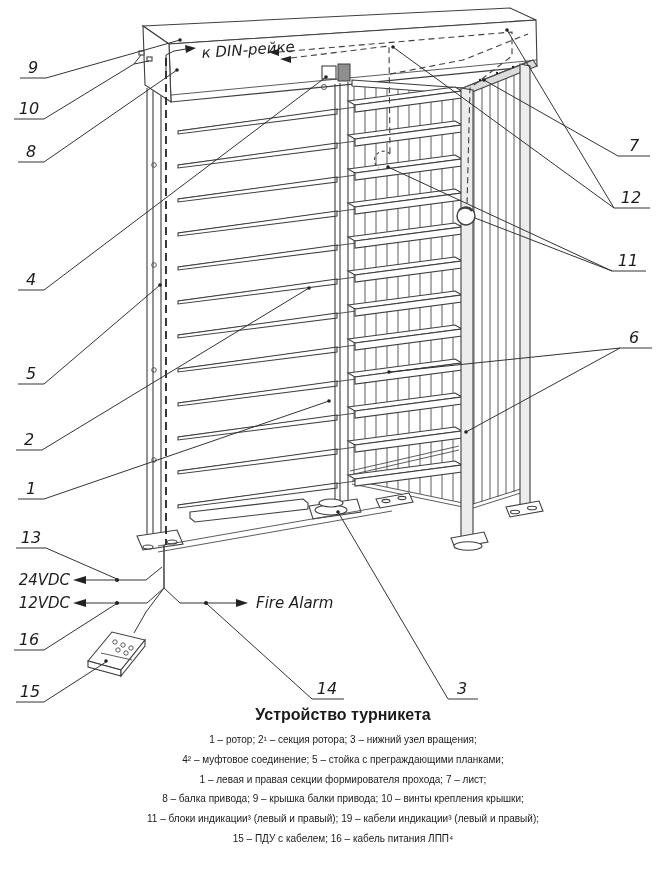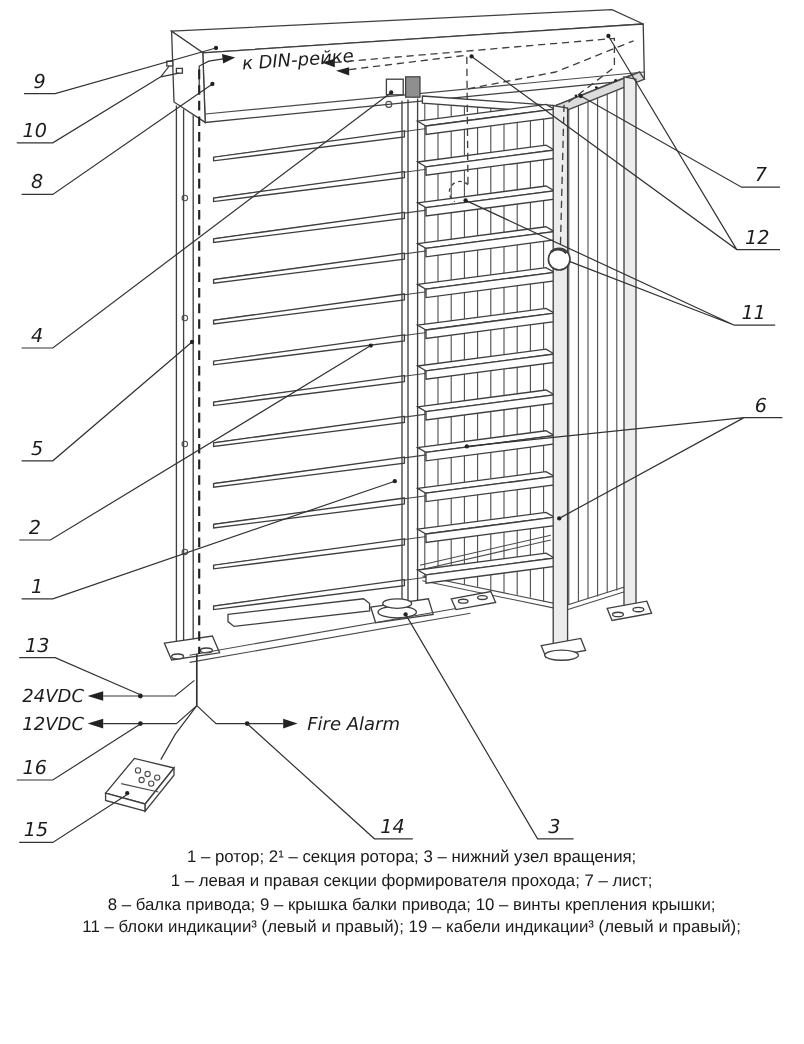--- a/index.html
+++ b/index.html
@@ -12,21 +12,21 @@
   .dfill{fill:#dcdcdc;stroke:#4a4a4a;stroke-width:1.2;}
   .dash{stroke:#3f3f3f;fill:none;stroke-width:1.1;stroke-dasharray:6 4;}
   .bdash{stroke:#222;fill:none;stroke-width:1.8;stroke-dasharray:8 5;}
   .leader{stroke:#333;fill:none;stroke-width:1;}
   .dot{fill:#222;}
   .arrow{fill:#222;stroke:none;}
   .lbl{font:italic 16px "DejaVu Sans",sans-serif;fill:#1c1c1c;}
   .slbl{font:italic 15px "DejaVu Sans",sans-serif;fill:#1c1c1c;}
   .legend{position:absolute;left:32px;top:704px;width:622px;text-align:center;color:#1a1a1a;}
   .legend-title{font-weight:bold;font-size:16px;line-height:22px;margin-bottom:4px;}
-  .legend-line{font-size:14px;line-height:19.8px;}
+  .legend-line{font-size:10px;line-height:19.8px;}
   .it{font-style:italic;}
 </style>
 </head>
 <body>
 
 <svg id="fig" width="670" height="706" viewBox="0 0 670 706">
 
   <g>
     <polygon class="wfill" points="143,26 510,8 536,20 169,44"></polygon>
     <polygon class="wfill" points="169,44 536,20 537,66 171,102"></polygon>
@@ -225,17 +225,20 @@
     <g>
       <text class="lbl" x="634" y="343" text-anchor="middle">6</text>
       <path class="leader" d="M652,348 L620,348 L389,372 M620,348 L466,432"></path>
       <circle class="dot" cx="389" cy="372" r="1.8"></circle>
       <circle class="dot" cx="466" cy="432" r="1.8"></circle>
     </g>
   </g>
 </svg>
 
 <div class="legend">
+  <div class="legend-title">Устройство турникета</div>
   <div class="legend-line">1 – ротор; 2¹ – секция ротора; 3 – нижний узел вращения;</div>
+  <div class="legend-line">4² – муфтовое соединение; 5 – стойка с преграждающими планками;</div>
   <div class="legend-line">1 – левая и правая секции формирователя прохода; 7 – лист;</div>
   <div class="legend-line">8 – балка привода; 9 – крышка балки привода; 10 – винты крепления крышки;</div>
   <div class="legend-line">11 – блоки индикации³ (левый и правый); 19 – кабели индикации³ (левый и правый);</div>
+  <div class="legend-line">15 – ПДУ с кабелем; 16 – кабель питания ЛПП⁴</div>
 </div>
 
 </body></html>

